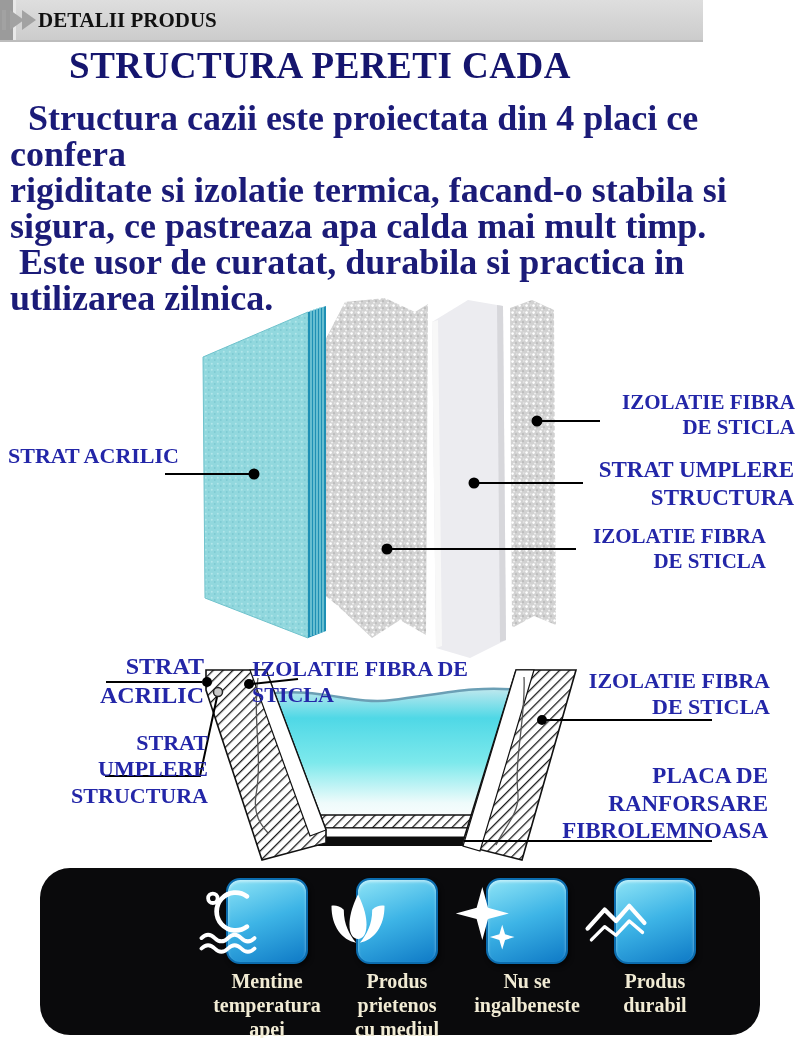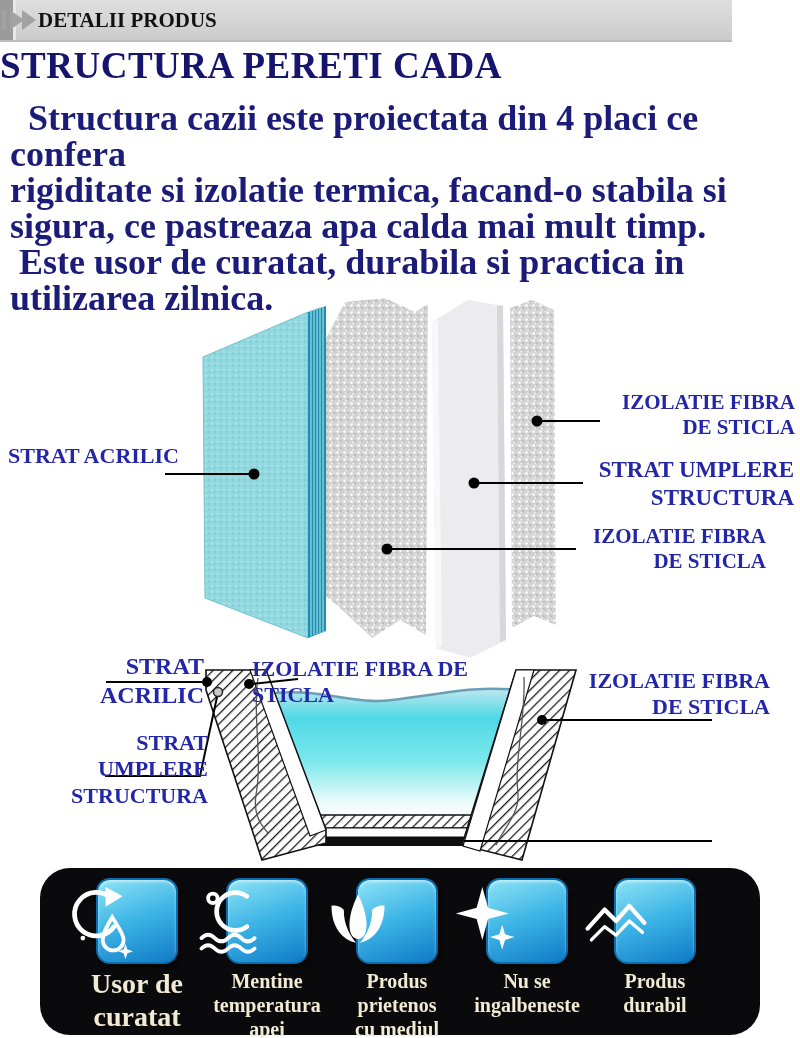--- a/index.html
+++ b/index.html
@@ -1,25 +1,25 @@
 <!DOCTYPE html>
 <html><head>
 <meta charset="utf-8">
 <style>
   html,body{margin:0;padding:0;background:#fff;}
   #page{position:relative;width:800px;height:1038px;background:#ffffff;overflow:hidden;
         font-family:"Liberation Serif","DejaVu Serif",serif;}
   
-  #header{position:absolute;left:0;top:0;width:732px;height:40px;
-          background:linear-gradient(#dedede,#cccccc);border-bottom:2px solid #bdbdbd;}
+  #header{position:absolute;left:0;top:0;width:656px;height:40px;
+          background:linear-gradient(#dedede,#cccccc);border-bottom:2px solid #bdbdbd;padding-left:47px;}
   #header .accent{position:absolute;left:0;top:0;width:13px;height:40px;background:#9b9b9b;border-right:3px solid #e8e8e8;}
   #header .htitle{position:absolute;left:38px;top:8px;font-size:21px;font-weight:bold;color:#111;}
   #header .skip{position:absolute;right:12px;top:8px;width:40px;height:24px;cursor:pointer;}
   
-  #title{position:absolute;left:0;top:44px;width:640px;
+  #title{position:absolute;left:0;top:44px;width:640px;text-align:center;
          font-size:37px;font-weight:bold;color:#15156e;letter-spacing:.5px;}
   #para{position:absolute;left:10px;top:100px;width:786px;font-size:36px;line-height:36px;
         font-weight:bold;color:#1b1b78;white-space:pre-wrap;}
   
   .lbl{position:absolute;font-weight:bold;color:#2326a8;white-space:pre-line;line-height:1.2;}
   .ctr{text-align:right;}
   
   #lb-acrilic   {left:8px;  top:443px;width:200px;font-size:22px;}
   #lb-izo-top   {left:583px;top:390px;width:212px;font-size:21px;}
   #lb-umplere   {left:576px;top:456px;width:218px;font-size:23px;}
@@ -158,36 +158,26 @@
     <line x1="542" y1="75" x2="712" y2="75" stroke="#000" stroke-width="2"></line>
     <line x1="464" y1="196" x2="712" y2="196" stroke="#000" stroke-width="2"></line>
   </svg>
 
   <div class="lbl ctr" id="tb-acrilic">STRAT ACRILIC</div>
   <div class="lbl" id="tb-izo-ctr">IZOLATIE FIBRA DE STICLA</div>
   <div class="lbl ctr" id="tb-umplere">STRAT UMPLERE
 STRUCTURA</div>
   <div class="lbl ctr" id="tb-izo-right">IZOLATIE FIBRA
 DE STICLA</div>
+  <div class="lbl ctr" id="tb-placa">PLACA DE
+RANFORSARE
+FIBROLEMNOASA</div>
 
   <div id="feature-bar">
 
-    <div class="feature" id="feat-0">
-      <div class="tile">
-        <svg width="72" height="76" viewBox="0 0 76 80">
-          <path d="M52,16 A23,23 0 1 0 55,46" fill="none" stroke="#fff" stroke-width="5" stroke-linecap="round"></path>
-          <polygon points="46,4 64,14 46,25" fill="#fff"></polygon>
-          <path d="M53,36 C47,46 43,53 43,60 A11,11 0 0 0 65,60 C65,53 59,46 53,36 Z" fill="none" stroke="#fff" stroke-width="4"></path>
-          <polygon points="67,64 69,70 75,72 69,74 67,80 65,74 59,72 65,70" fill="#fff"></polygon>
-          <circle cx="22" cy="58" r="2.5" fill="#fff"></circle>
-        </svg>
-      </div>
-      <div class="f-label big">Usor de
-curatat</div>
-    </div>
 
     <div class="feature" id="feat-1">
       <div class="tile">
         <svg width="72" height="76" viewBox="0 0 76 80">
           <circle cx="22" cy="16" r="5" fill="none" stroke="#fff" stroke-width="4"></circle>
           <path d="M58,14 A20,20 0 1 0 58,46" fill="none" stroke="#fff" stroke-width="5" stroke-linecap="round"></path>
           <path d="M10,58 q7,-7 14,0 q7,7 14,0 q7,-7 14,0 q7,7 14,0" fill="none" stroke="#fff" stroke-width="4" stroke-linecap="round"></path>
           <path d="M10,69 q7,-7 14,0 q7,7 14,0 q7,-7 14,0 q7,7 14,0" fill="none" stroke="#fff" stroke-width="4" stroke-linecap="round"></path>
         </svg>
       </div>

